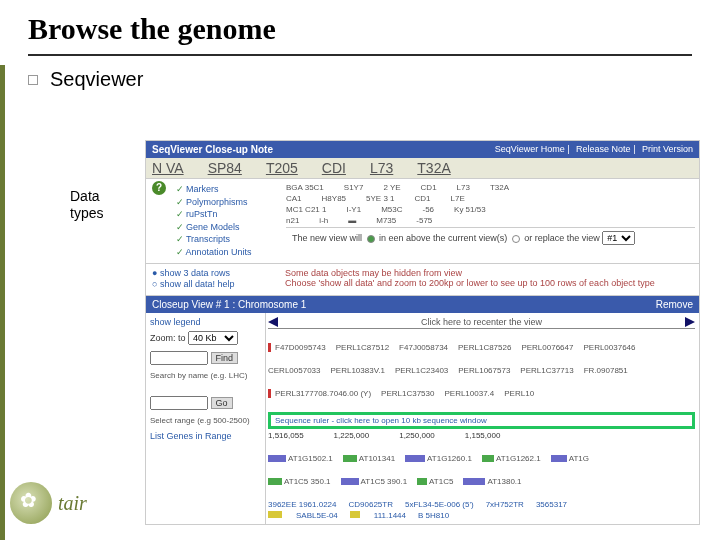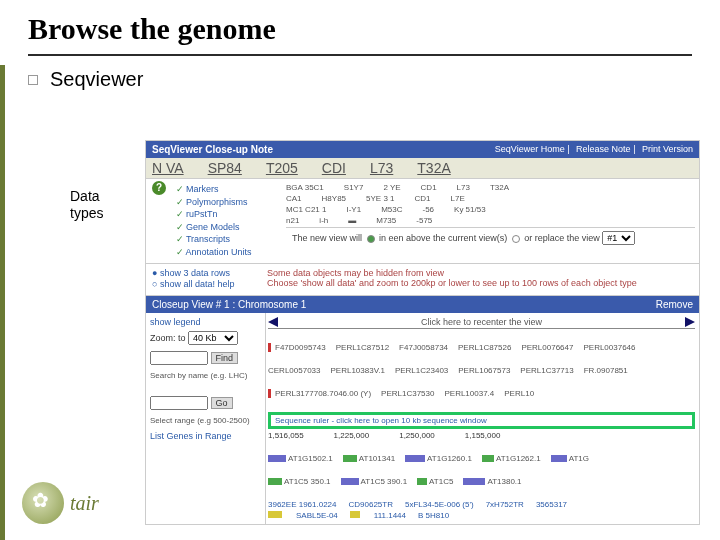--- a/index.html
+++ b/index.html
@@ -9,21 +9,21 @@
   .title-underline { height: 2px; background: #2b2b2b; margin: 0 28px 12px 28px; }
   
   .bullet-row { display: flex; align-items: center; padding-left: 28px; margin-bottom: 8px; }
   .bullet-sq { width: 10px; height: 10px; border: 1px solid #999; margin-right: 12px; }
   .bullet-text { font-family: Arial, sans-serif; font-size: 20px; }
   
   .data-types-label { position: absolute; left: 70px; top: 188px; font-family: Arial, sans-serif; font-size: 14px; line-height: 1.2; }
   
   .leftbar { position: absolute; left: 0; top: 65px; bottom: 0; width: 5px; background: #6a7a34; }
   
-  .logo { position: absolute; left: 22px; bottom: 16px; display: flex; align-items: center; gap: 6px; }
+  .logo { position: absolute; left: 10px; bottom: 16px; display: flex; align-items: center; gap: 6px; }
   .logo-ico { width: 42px; height: 42px; border-radius: 50%; background: radial-gradient(circle at 40% 40%, #d9e0b8, #8a9a4a); position: relative; }
   .logo-ico::after { content: "✿"; position: absolute; left: 10px; top: 6px; font-size: 20px; color: #fff; }
   .logo-text { font-family: Georgia, serif; font-size: 20px; color: #6a7a34; font-style: italic; }
   
   .viewer { position: absolute; left: 145px; top: 140px; width: 555px; font-family: Arial, sans-serif; font-size: 10px; color: #333; border: 1px solid #ccc; background: #fff; }
   
   .viewer-header { background: #3a5aab; color: #fff; padding: 3px 6px; display: flex; justify-content: space-between; font-size: 10px; font-weight: bold; }
   .viewer-header .links { font-weight: normal; font-size: 9px; }
   .viewer-header .links span { margin-left: 4px; }
   
@@ -34,21 +34,21 @@
   .data-types-list { width: 110px; font-size: 9px; line-height: 1.4; color: #2a5aa8; }
   .data-types-list div::before { content: "✓ "; color: #3a8a3a; }
   .loci-grid { flex: 1; font-size: 8px; color: #555; }
   .loci-row { display: flex; gap: 20px; margin-bottom: 2px; }
   .loci-row span { white-space: nowrap; }
   .view-opts { padding: 3px 6px; font-size: 9px; color: #444; border-top: 1px solid #ccc; }
   .view-opts .dot { display:inline-block; width:8px; height:8px; border-radius:50%; border:1px solid #888; vertical-align:middle; margin:0 2px; }
   .view-opts .dot.g { background:#4a9a4a; }
   .view-opts select { font-size:9px; padding:0; }
   
-  .show-rows { display: flex; padding: 4px 6px; font-size: 9px; border-bottom: 1px solid #ccc; gap: 0; }
+  .show-rows { display: flex; padding: 4px 6px; font-size: 9px; border-bottom: 1px solid #ccc; gap: 18px; }
   .show-rows-left { width: 115px; color: #2a5aa8; line-height: 1.3; }
   .show-rows-left div::before { content: "○ "; }
   .show-rows-left div.sel::before { content: "● "; }
   .show-rows-msg { flex:1; color: #a44; font-size: 9px; }
   
   .closeup-hdr { background: #3a5aab; color: #fff; padding: 3px 6px; display: flex; justify-content: space-between; font-size: 10px; }
   .closeup-hdr .rm { font-size: 10px; }
   
   .closeup-body { display: flex; }
   .closeup-left { width: 120px; padding: 4px; font-size: 9px; border-right: 1px solid #ccc; }

